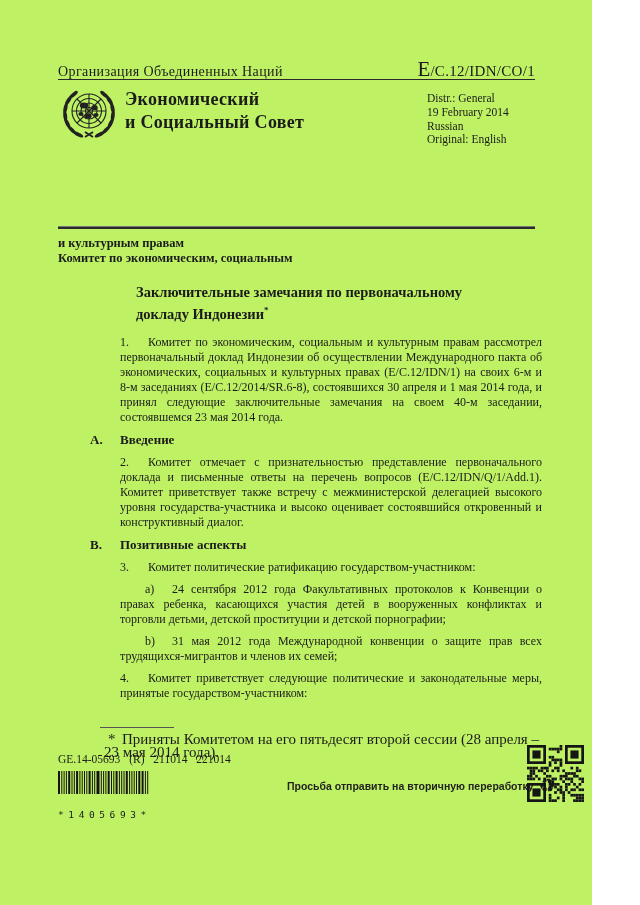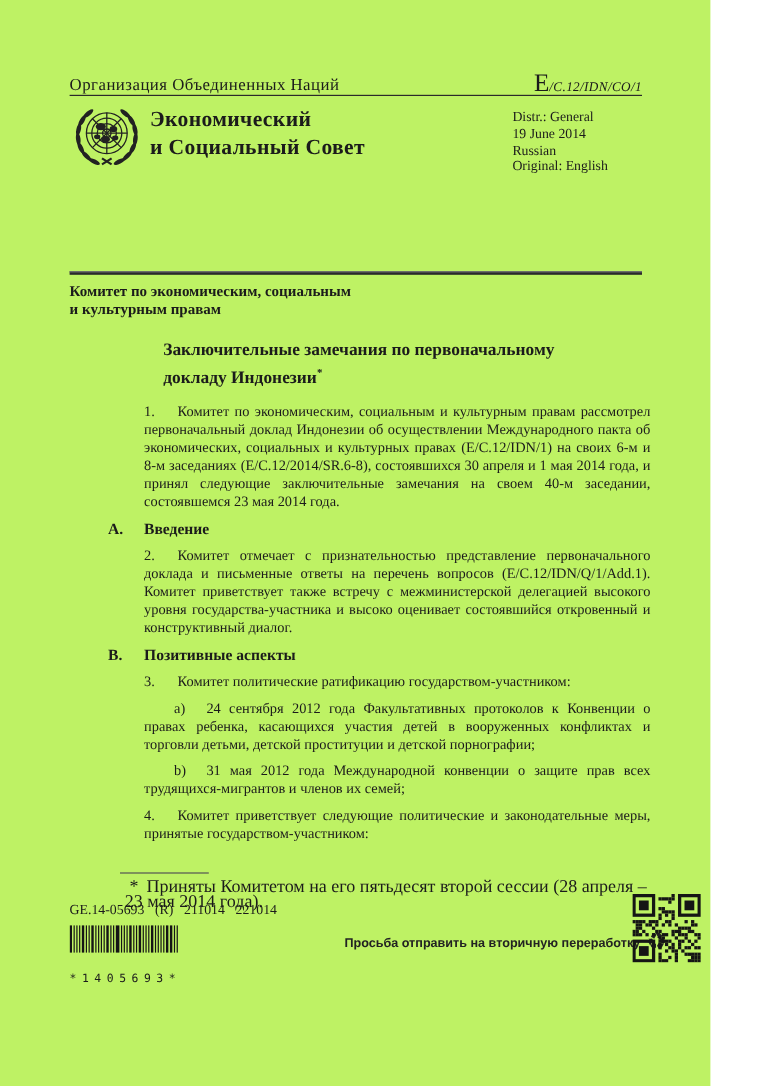--- a/index.html
+++ b/index.html
@@ -5,21 +5,21 @@
   html,body { margin:0; padding:0; background:#ffffff; }
   .page {
     position:relative; width:592px; height:905px; background:#bef264;
     font-family:"Liberation Serif", serif; color:#1b1b1b; overflow:hidden;
   }
   
   .hdr-row { position:absolute; left:58px; right:57px; top:57px; display:flex; justify-content:space-between; align-items:flex-end; }
   .un-name { font-size:14px; letter-spacing:0.4px; padding-bottom:2px; }
   .doc-symbol { white-space:nowrap; }
   .sym-big { font-size:21px; }
-  .sym-rest { font-size:11px; letter-spacing:0.3px;font-style:italic; }
+  .sym-rest { font-size:15px; letter-spacing:0.3px; }
   .hdr-rule { position:absolute; left:58px; right:57px; top:79px; height:1px; background:#2a2a2a; }
 
   
   .emblem { position:absolute; left:57px; top:84px; }
   .council { position:absolute; left:125px; top:88px; font-size:18px; font-weight:bold; line-height:23px; letter-spacing:0.3px; }
   .distr { position:absolute; left:427px; top:92px; font-size:11.5px; line-height:13.8px; }
   .thick-rule { position:absolute; left:58px; right:57px; top:226px; height:2px; background:#2a2a2a; border-top:1px solid #777; }
 
   .committee { position:absolute; left:58px; top:236px; font-size:12.5px; font-weight:bold; line-height:15px; }
 
@@ -97,30 +97,30 @@
     </g>
   </svg>
 
   <div class="council">
     <div>Экономический</div>
     <div>и Социальный Совет</div>
   </div>
 
   <div class="distr">
     <div>Distr.: General</div>
-    <div>19 June 2014</div>
+    <div>19 February 2014</div>
     <div>Russian</div>
     <div>Original: English</div>
   </div>
 
   <div class="thick-rule"></div>
 
   <div class="committee">
+    <div>и культурным правам</div>
     <div>Комитет по экономическим, социальным</div>
-    <div>и культурным правам</div>
   </div>
 
   <div class="content">
     <div class="doc-title"><span>Заключительные замечания по первоначальному докладу Индонезии</span><sup>*</sup></div>
 
     <p class="para"><span class="pnum">1.</span><span>Комитет по экономическим, социальным и культурным правам рассмотрел первоначальный доклад Индонезии об осуществлении Международного пакта об экономических, социальных и культурных правах (E/C.12/IDN/1) на своих 6-м и 8-м заседаниях (E/C.12/2014/SR.6-8), состоявшихся 30 апреля и 1 мая 2014 года, и принял следующие заключительные замечания на своем 40-м заседании, состоявшемся 23 мая 2014 года.</span></p>
 
     <div class="sec-h"><span class="slet">A.</span><span>Введение</span></div>
 
     <p class="para"><span class="pnum">2.</span><span>Комитет отмечает с признательностью представление первоначального доклада и письменные ответы на перечень вопросов (E/C.12/IDN/Q/1/Add.1). Комитет приветствует также встречу с межминистерской делегацией высокого уровня государства-участника и высоко оценивает состоявшийся откровенный и конструктивный диалог.</span></p>

